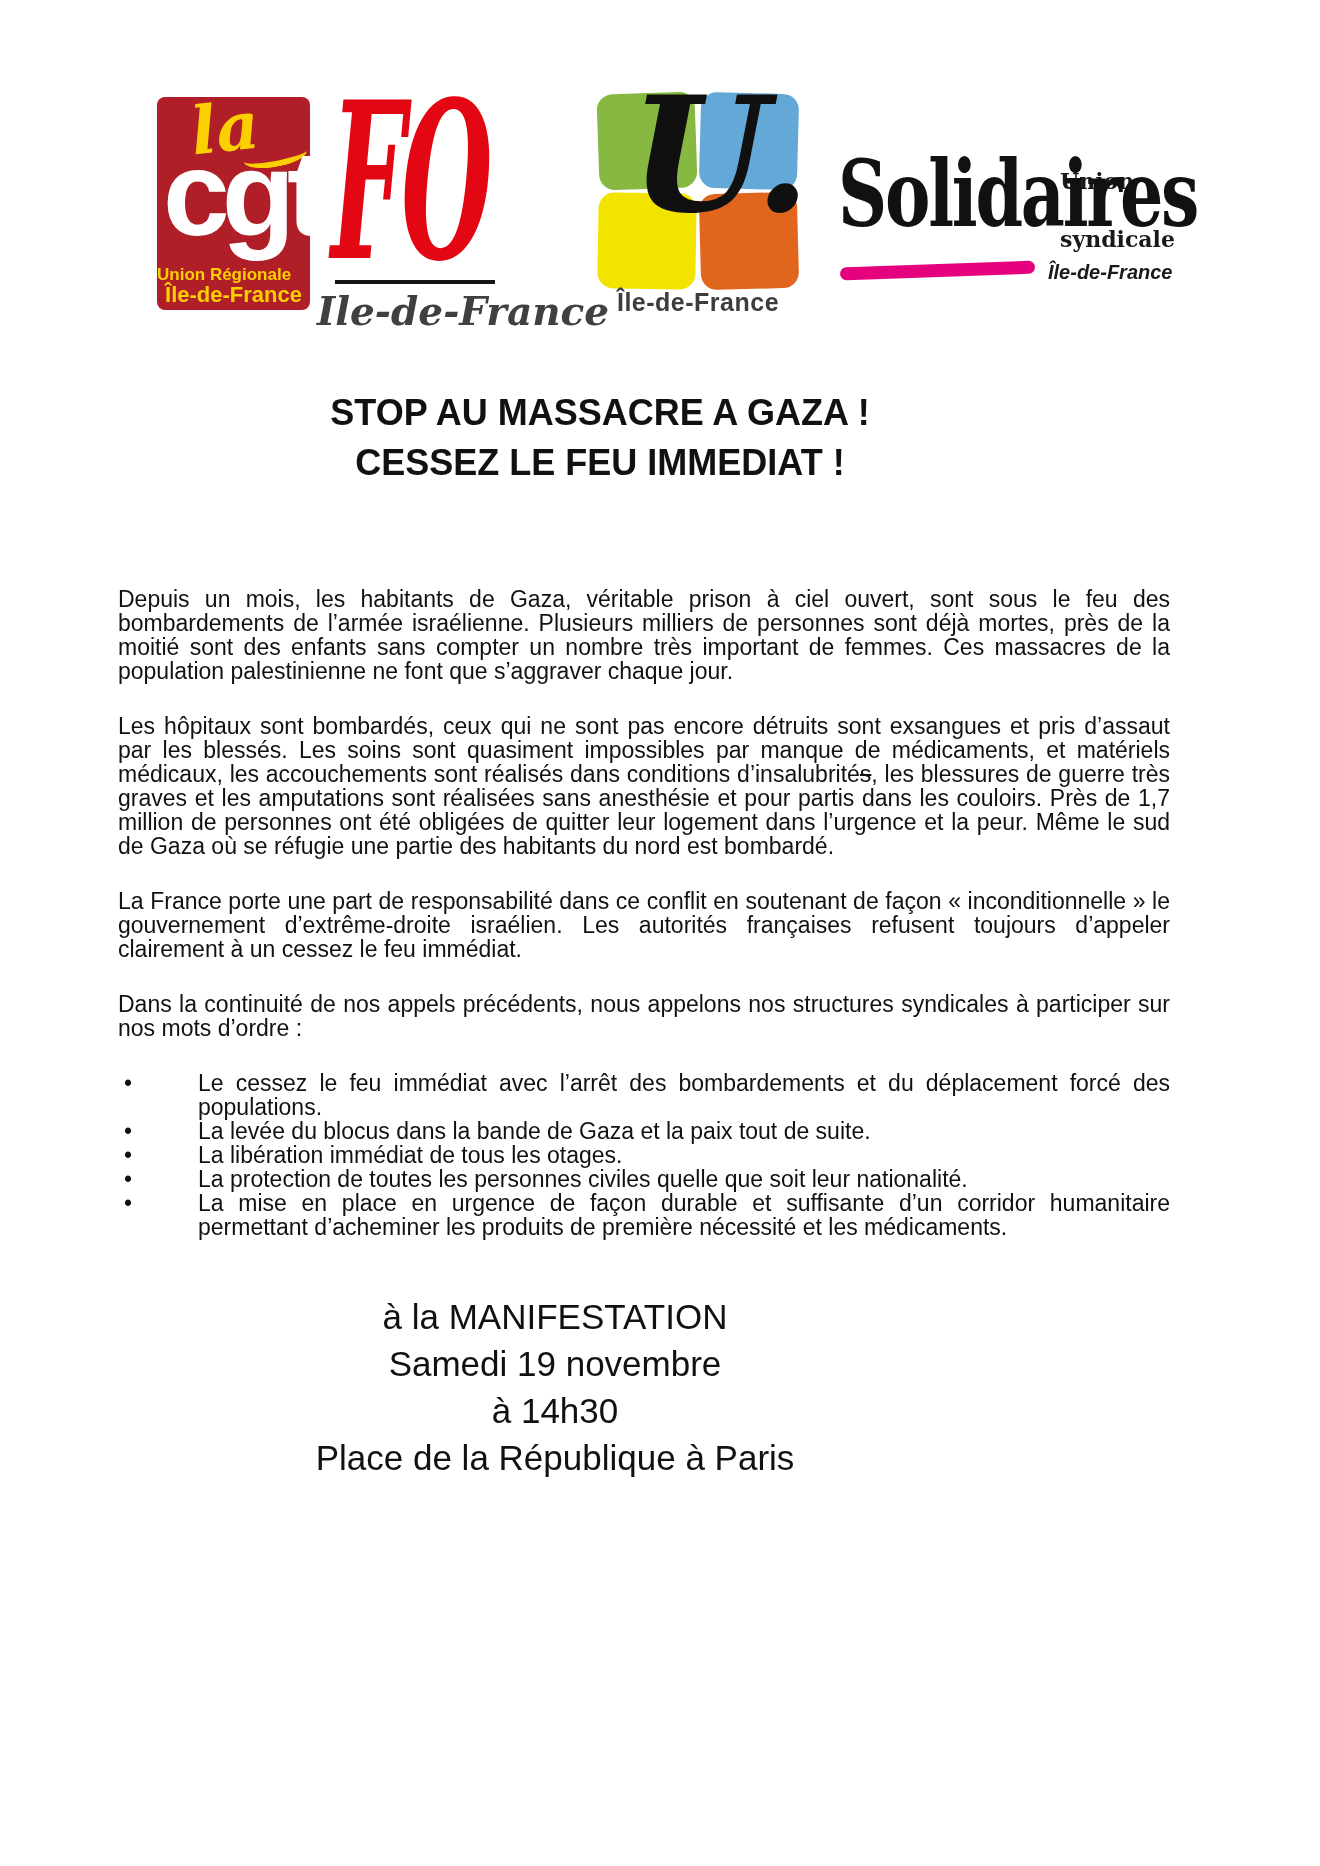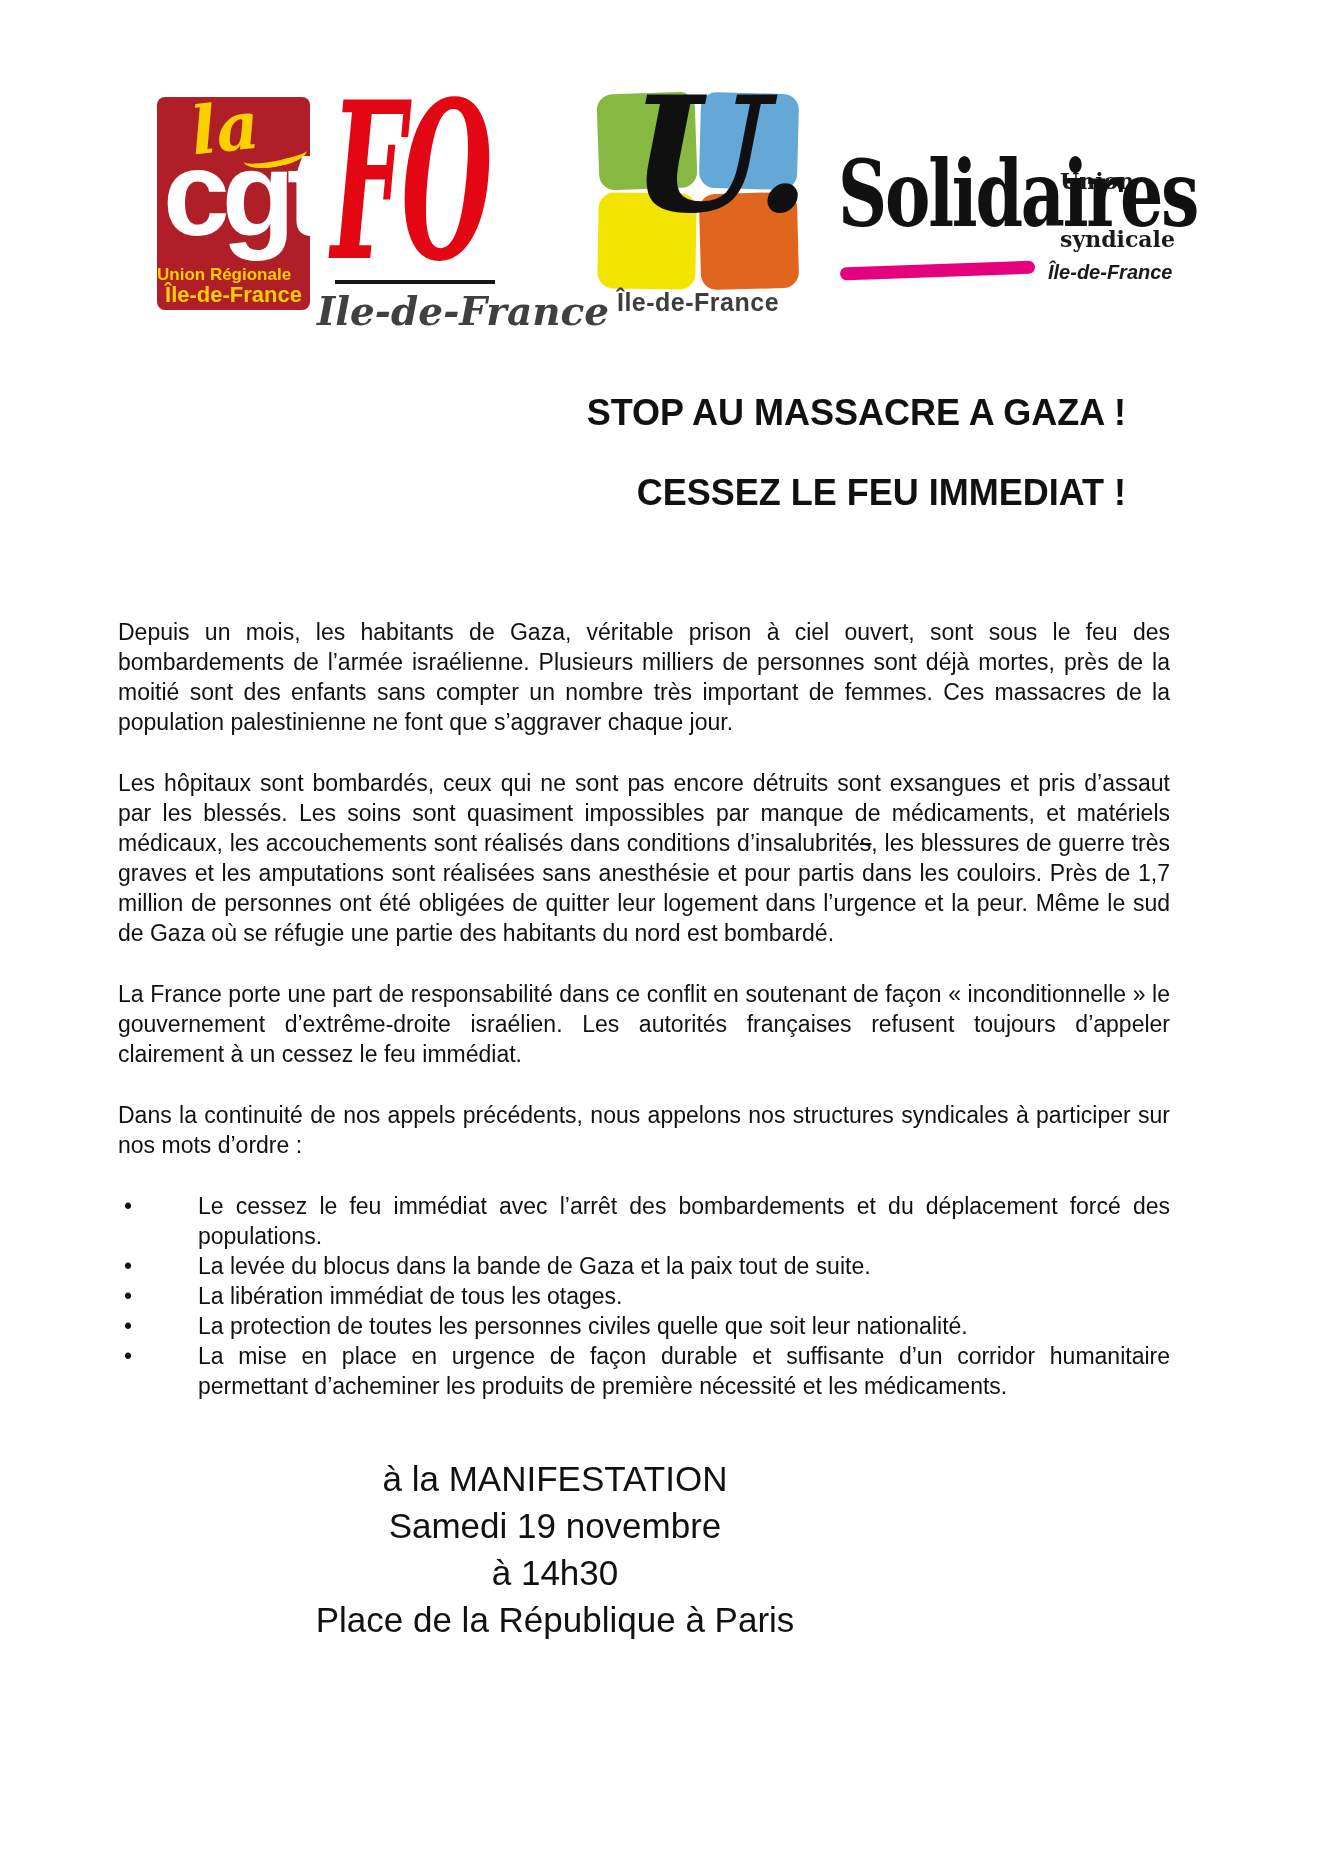--- a/index.html
+++ b/index.html
@@ -52,27 +52,27 @@
   .sol-top span{display:block;margin-top:32px;}
   .sol-name{position:absolute;left:0;top:30px;font-family:"DejaVu Serif",serif;
     font-weight:bold;font-size:92px;line-height:92px;letter-spacing:-3px;color:#111;
     transform:scaleX(0.74);transform-origin:left top;white-space:nowrap;}
   .sol-underline{position:absolute;left:2px;top:146px;width:195px;height:13px;
     background:#e5007d;border-radius:7px;transform:rotate(-2deg);}
   .sol-region{position:absolute;left:210px;top:143px;font-style:italic;font-weight:bold;
     font-size:20px;color:#1a1a1a;white-space:nowrap;}
 
   
-  .title-block{margin:0 150px 0 118px;padding-top:80px;text-align:right;
+  .title-block{margin:0 150px 0 118px;padding-top:80px;text-align:center;
     position:relative;left:-44px;}
   .title-line{font-size:36px;line-height:36px;font-weight:bold;color:#111;}
-  .title-line.t2{margin-top:44px;}
+  .title-line.t2{margin-top:14px;}
 
   
-  .content{margin:0 150px 0 118px;font-size:23px;line-height:30px;color:#111;
+  .content{margin:0 150px 0 118px;font-size:23px;line-height:24px;color:#111;
     text-align:justify;}
   .content p{margin:0 0 31px 0;}
   .content p.first{margin-top:106px;}
   .content p.extra-gap{margin-top:8px;}
   .struck{text-decoration:line-through;}
 
   .bullets{margin-top:0;}
   .bullet{position:relative;padding-left:80px;}
   .bullet .dot{position:absolute;left:6px;top:0;}
 

